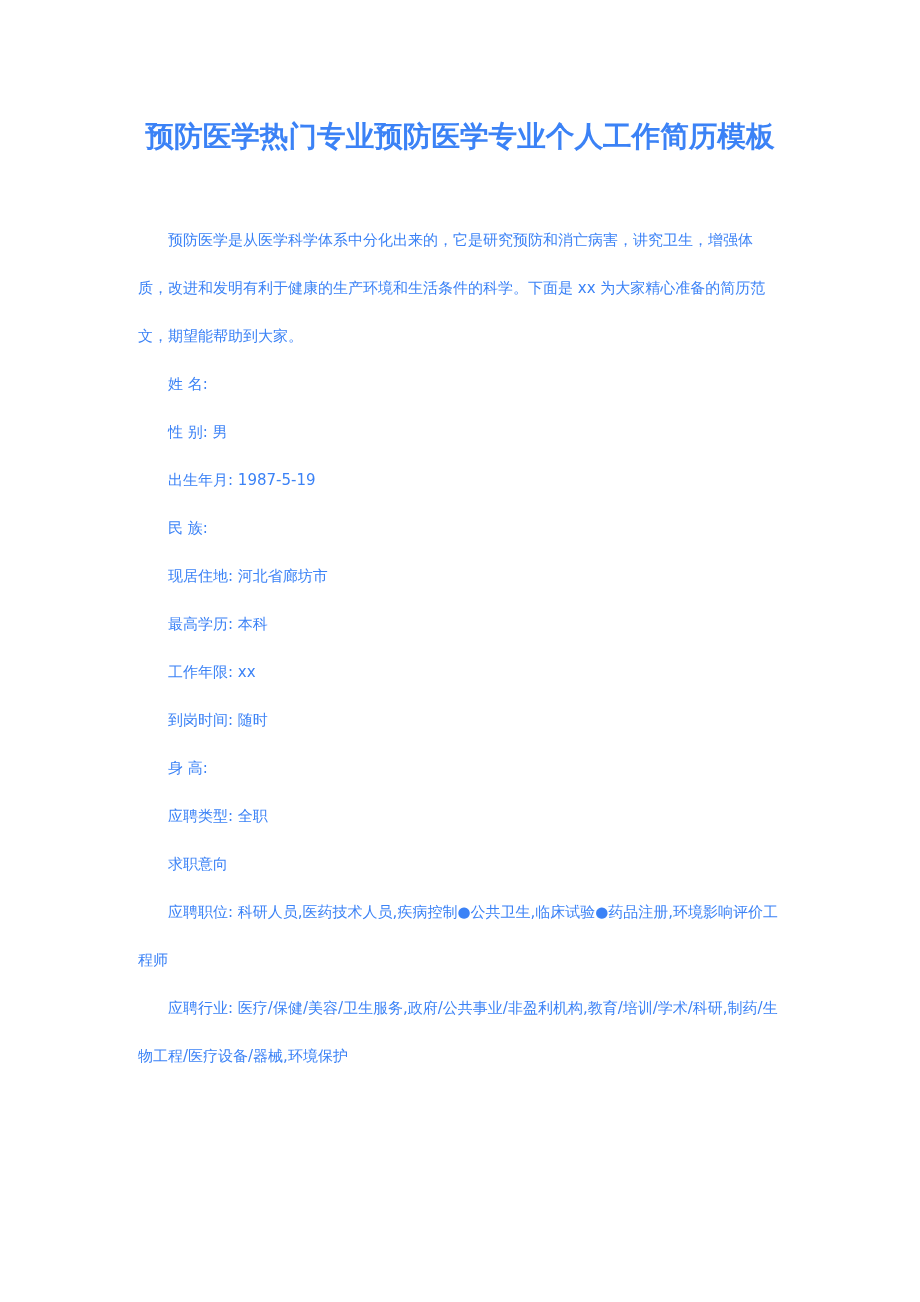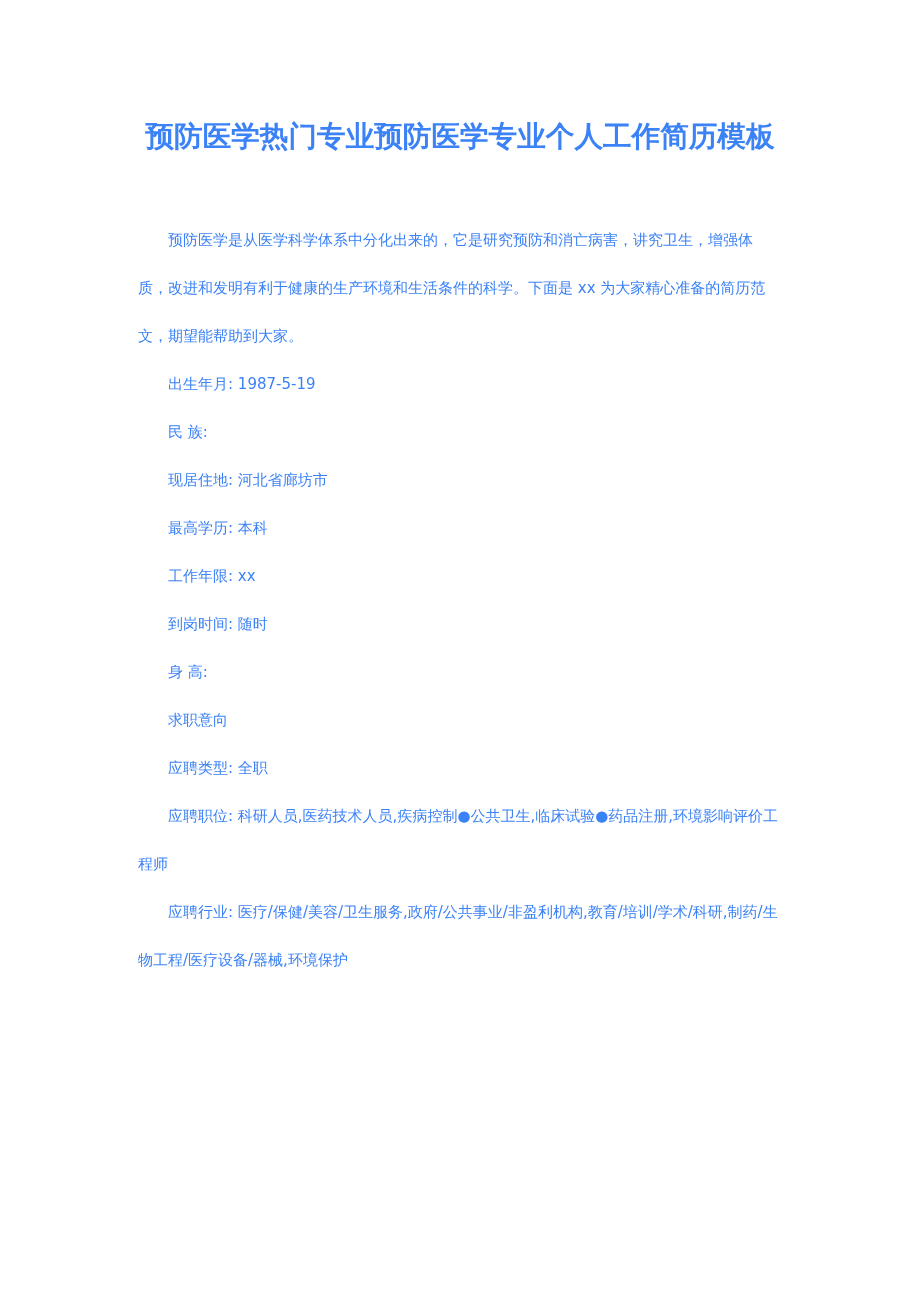--- a/index.html
+++ b/index.html
@@ -48,38 +48,40 @@
 <body>
 
 <div class="page">
   <div class="content">
 
     <h1 class="doc-title">预防医学热门专业预防医学专业个人工作简历模板</h1>
 
     <p class="para intro">预防医学是从医学科学体系中分化出来的，它是研究预防和消亡病害，讲究卫生，增强体质，改进和发明有利于健康的生产环境和生活条件的科学。下面是 xx 为大家精心准备的简历范文，期望能帮助到大家。</p>
 
 
+    <p class="para"><span class="field-label">姓 名:</span> <span class="field-value"></span></p>
 
+    <p class="para"><span class="field-label">性 别:</span> <span class="field-value">男</span></p>
 
     <p class="para"><span class="field-label">出生年月:</span> <span class="field-value">1987-5-19</span></p>
 
     <p class="para"><span class="field-label">民 族:</span> <span class="field-value"></span></p>
 
     <p class="para"><span class="field-label">现居住地:</span> <span class="field-value">河北省廊坊市</span></p>
 
     <p class="para"><span class="field-label">最高学历:</span> <span class="field-value">本科</span></p>
 
     <p class="para"><span class="field-label">工作年限:</span> <span class="field-value">xx</span></p>
 
     <p class="para"><span class="field-label">到岗时间:</span> <span class="field-value">随时</span></p>
 
     <p class="para"><span class="field-label">身 高:</span> <span class="field-value"></span></p>
 
+    <p class="para"><span class="field-label">应聘类型:</span> <span class="field-value">全职</span></p>
+
     <p class="para"><span class="section-heading-text">求职意向</span></p>
-
-    <p class="para"><span class="field-label">应聘类型:</span> <span class="field-value">全职</span></p>
 
     <p class="para"><span class="field-label">应聘职位:</span> <span class="field-value">科研人员,医药技术人员,疾病控制●公共卫生,临床试验●药品注册,环境影响评价工程师</span></p>
 
     <p class="para"><span class="field-label">应聘行业:</span> <span class="field-value">医疗/保健/美容/卫生服务,政府/公共事业/非盈利机构,教育/培训/学术/科研,制药/生物工程/医疗设备/器械,环境保护</span></p>
 
   </div>
 </div>
 
 </body></html>

